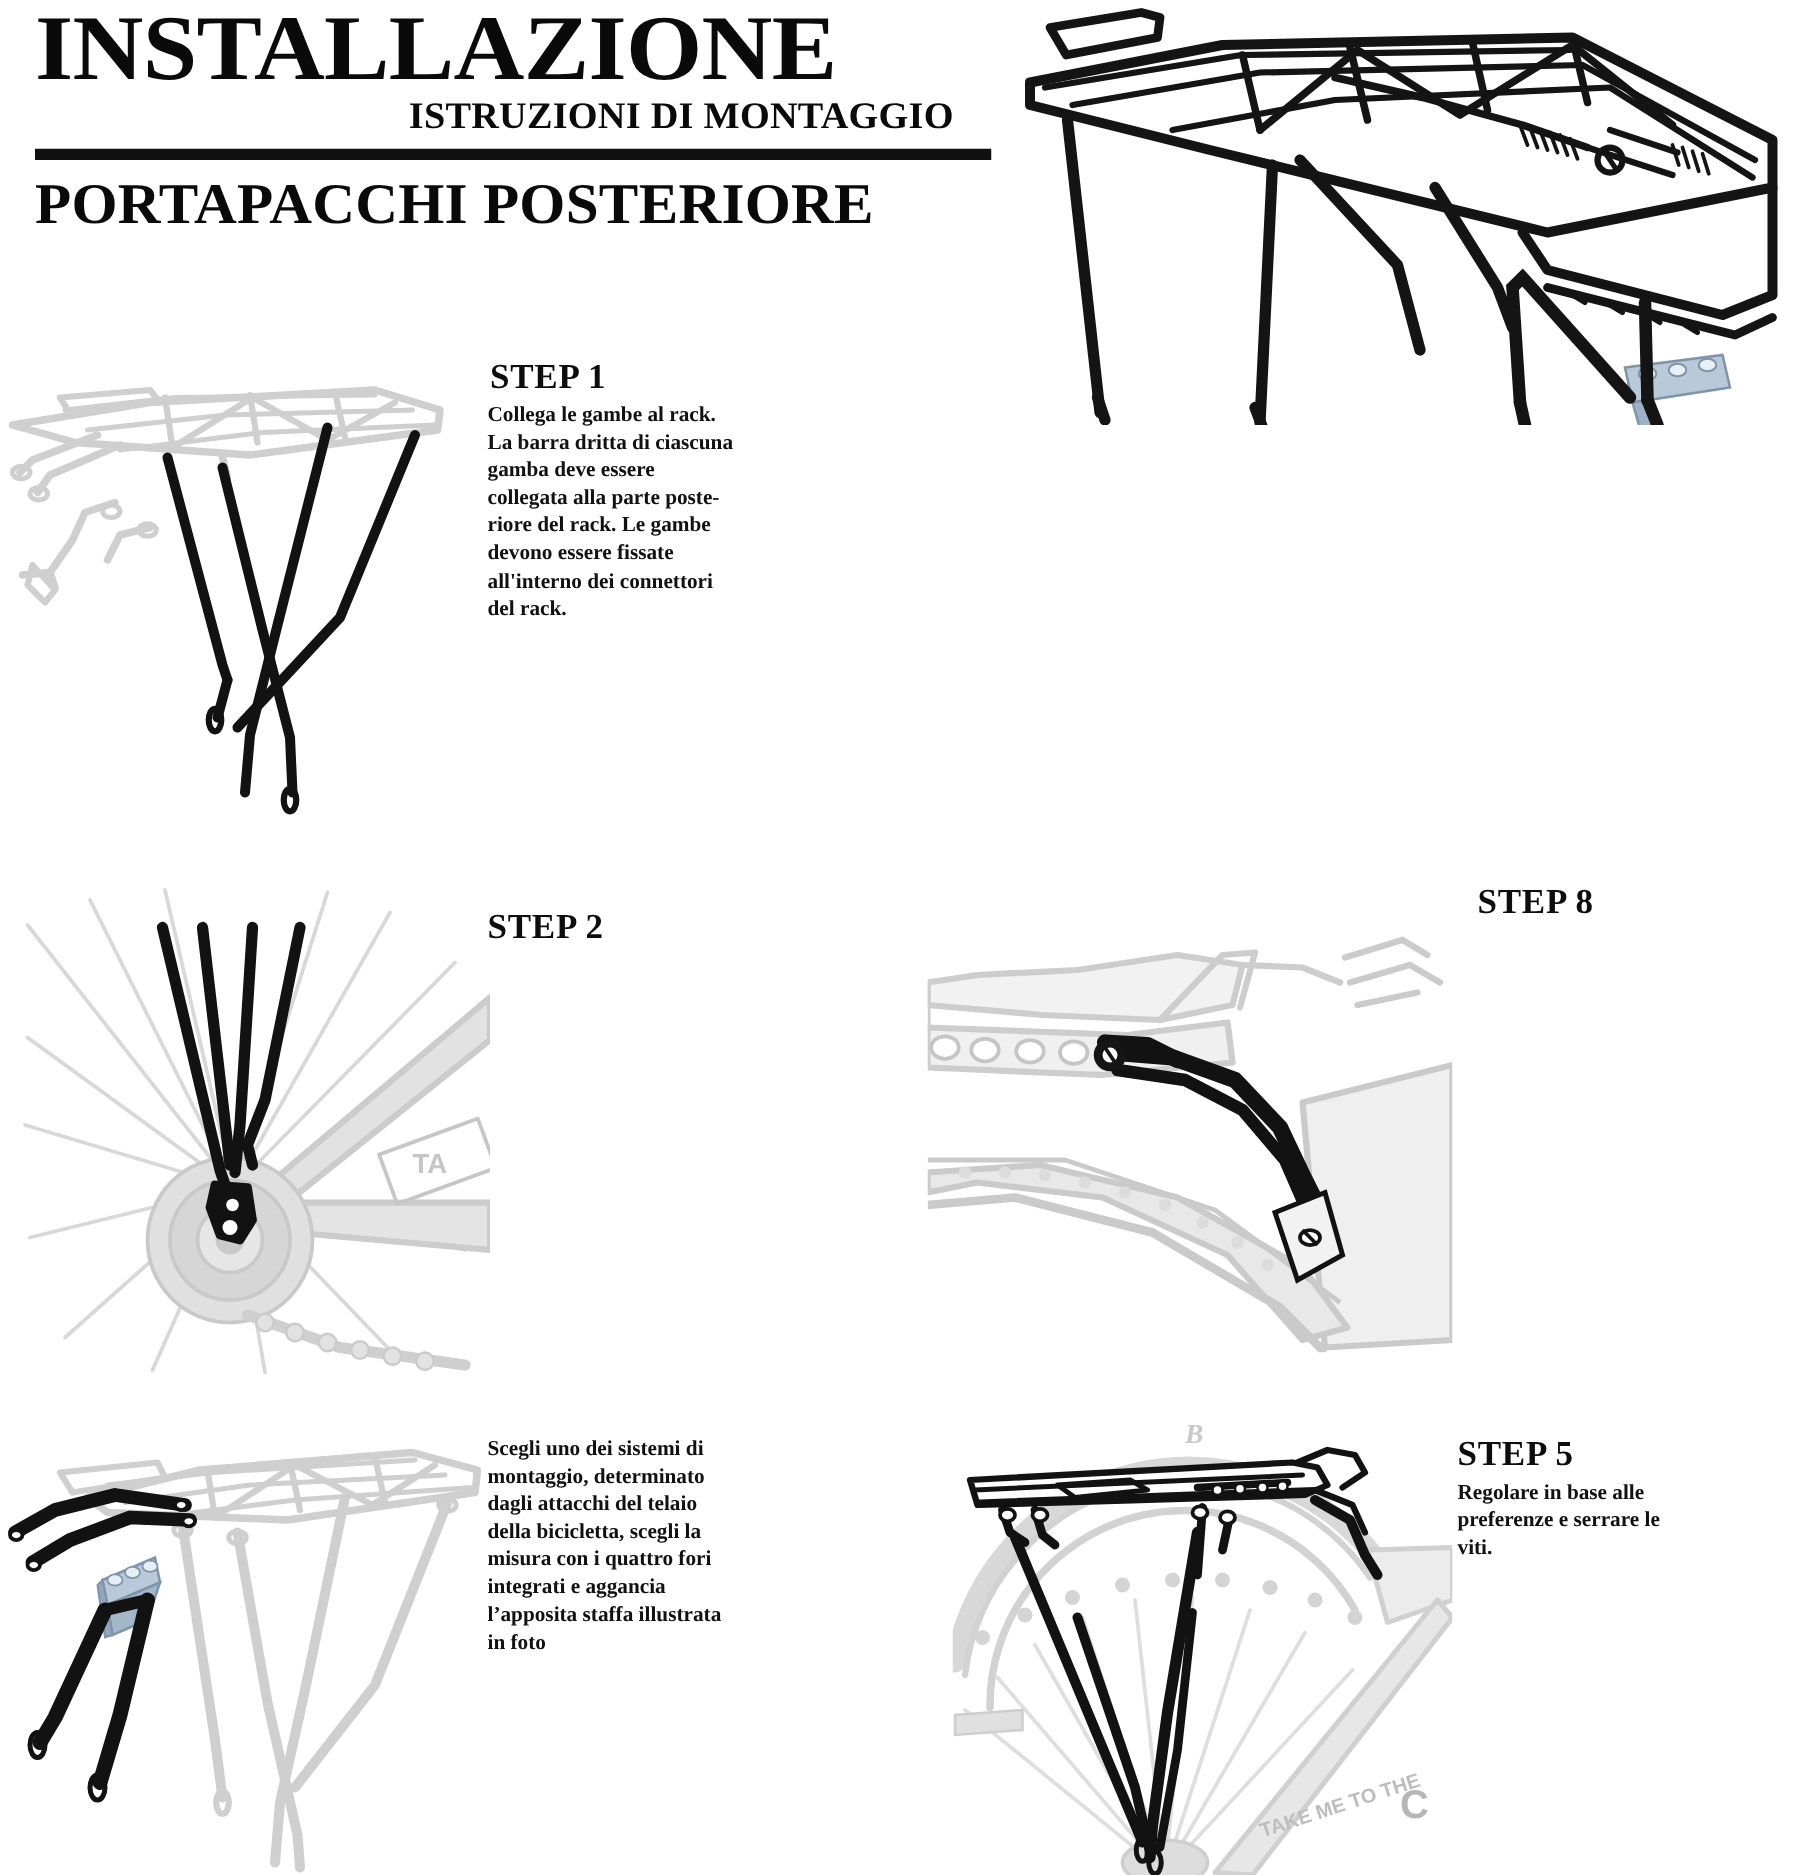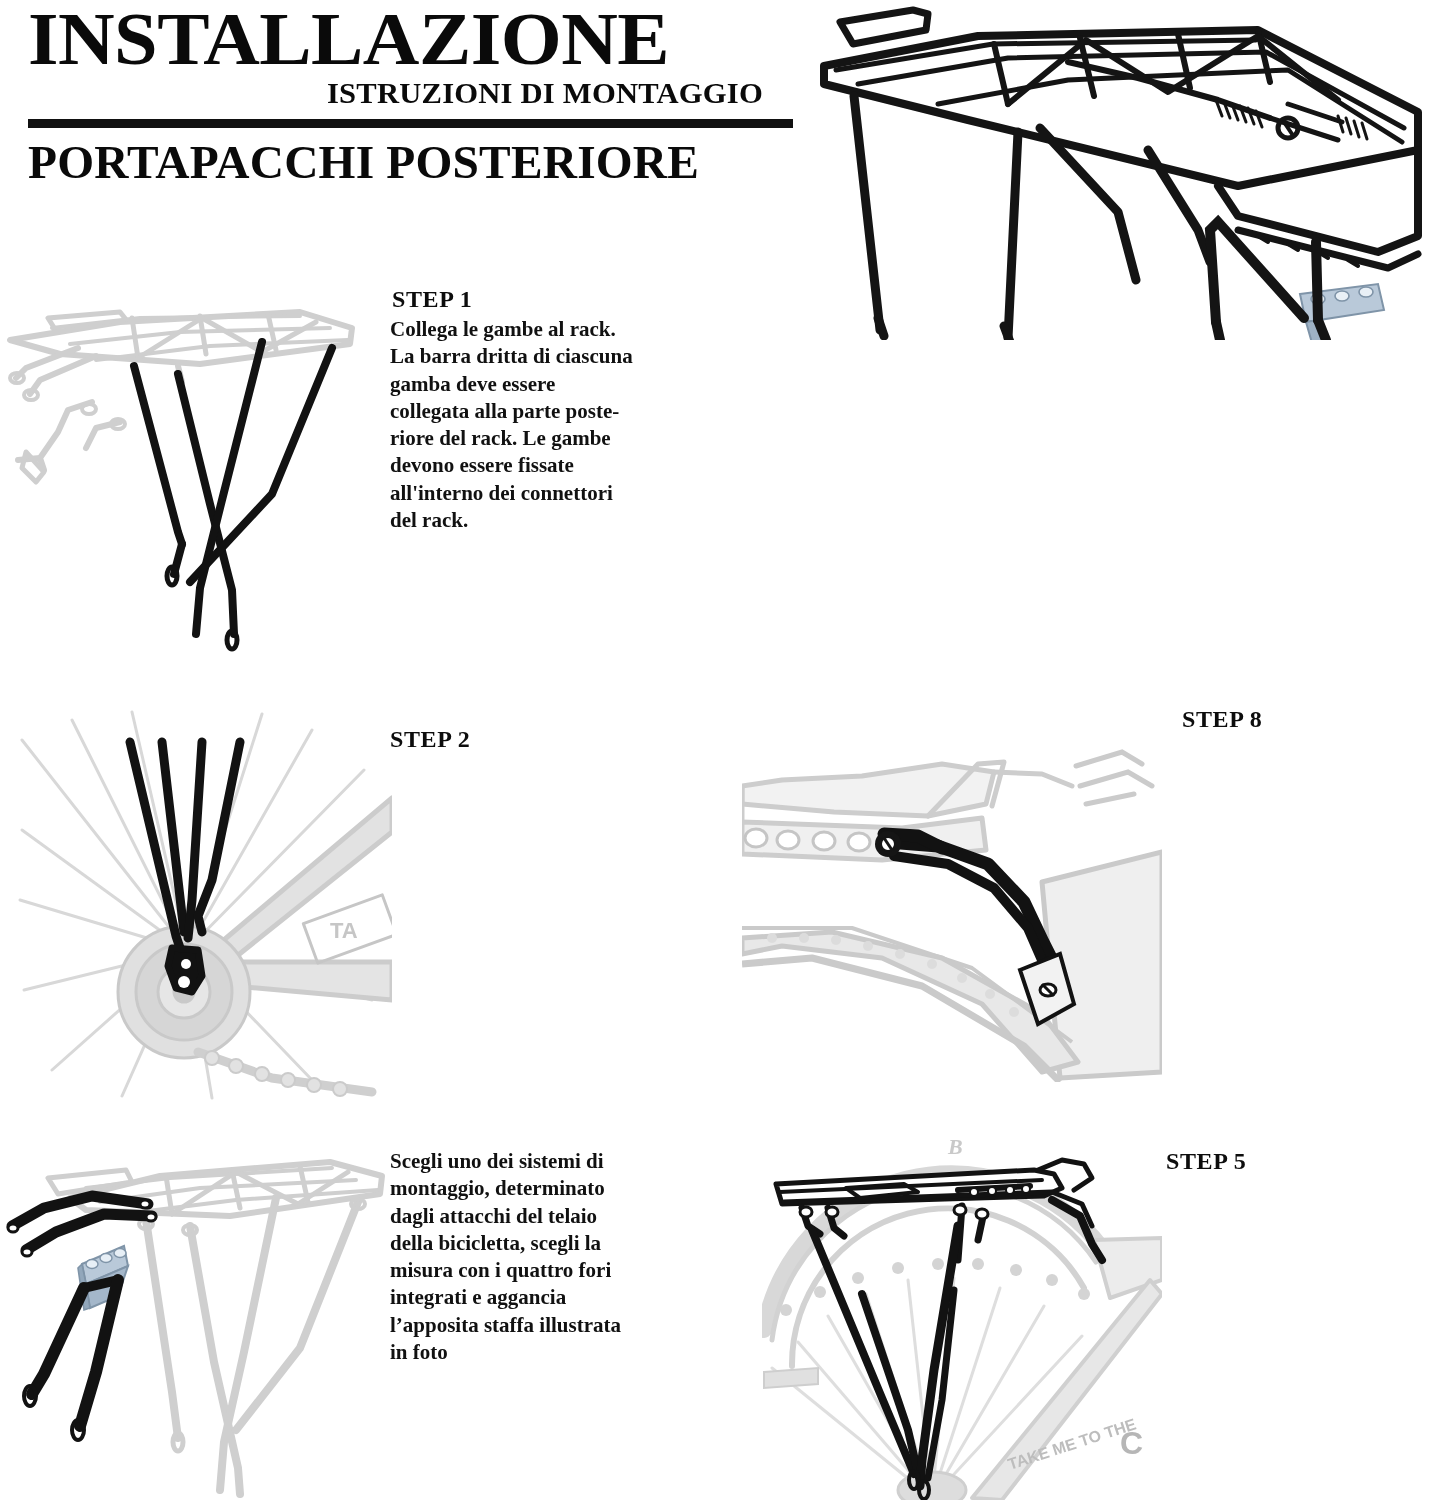--- a/index.html
+++ b/index.html
@@ -30,25 +30,25 @@
     font-family:"Liberation Serif","DejaVu Serif",serif;
     font-weight:700;font-size:46px;line-height:1.05;
     letter-spacing:0.2px;color:#0a0a0a;margin-top:11px;
     transform:scaleX(1.03);transform-origin:left center;
     white-space:nowrap;
   }
 
   
   .step-block{font-family:"Liberation Serif","DejaVu Serif",serif;}
   .step-head{
-    font-weight:700;font-size:24px;letter-spacing:0.6px;
+    font-weight:700;font-size:28px;letter-spacing:0.6px;
     color:#0d0d0d;margin-bottom:3px;
   }
   .step-body{
-    font-weight:700;font-size:21px;line-height:1.30;
+    font-weight:700;font-size:17px;line-height:1.30;
     color:#111111;white-space:pre-line;
   }
 
   #step1-text{left:390px;top:286px;width:320px;}
   #step1-text .step-head{margin-left:2px;}
   #step2-text{left:390px;top:726px;width:320px;}
   #step3-text{left:390px;top:1148px;width:350px;}
   #step3-text .step-head{margin-left:12px;}
   #step4-text{left:1172px;top:706px;width:262px;}
   #step4-text .step-head{margin-left:10px;}
@@ -474,13 +474,16 @@
       <path d="M192 160 L180 270 L166 348" stroke-width="7"></path>
 
       <ellipse cx="152" cy="350" rx="5" ry="9" stroke-width="4"></ellipse>
       <ellipse cx="162" cy="360" rx="5" ry="9" stroke-width="4"></ellipse>
     </g>
   </svg>
 </div>
 
 <div class="abs step-block" id="step5-text">
   <div class="step-head">STEP 5</div>
+  <div class="step-body">Regolare in base alle
+preferenze e serrare le
+viti.</div>
 </div>
 
 </body></html>

